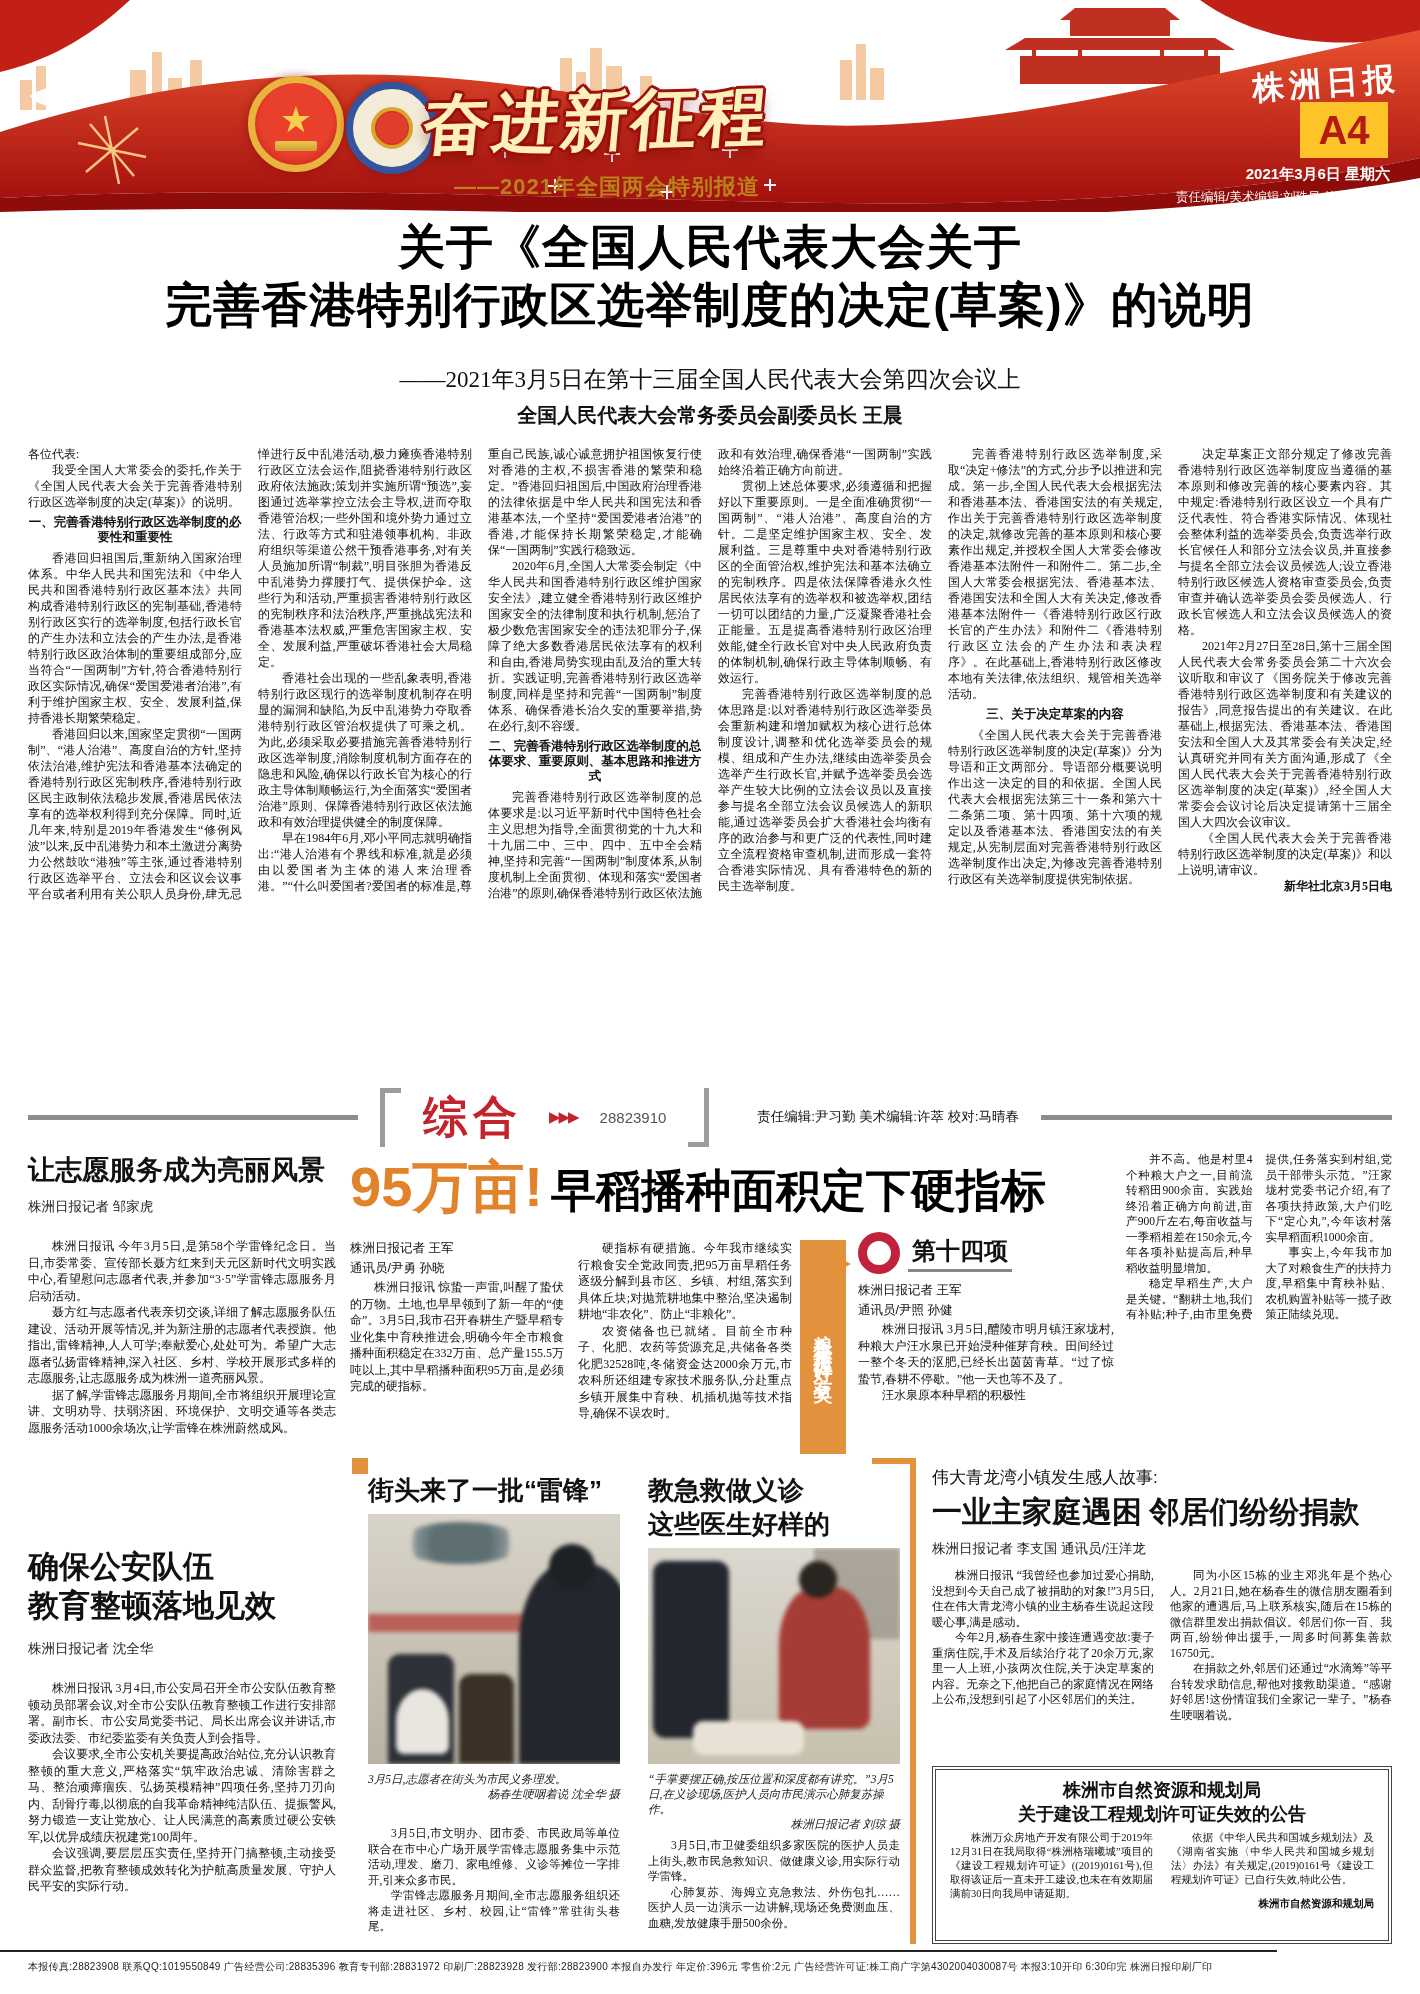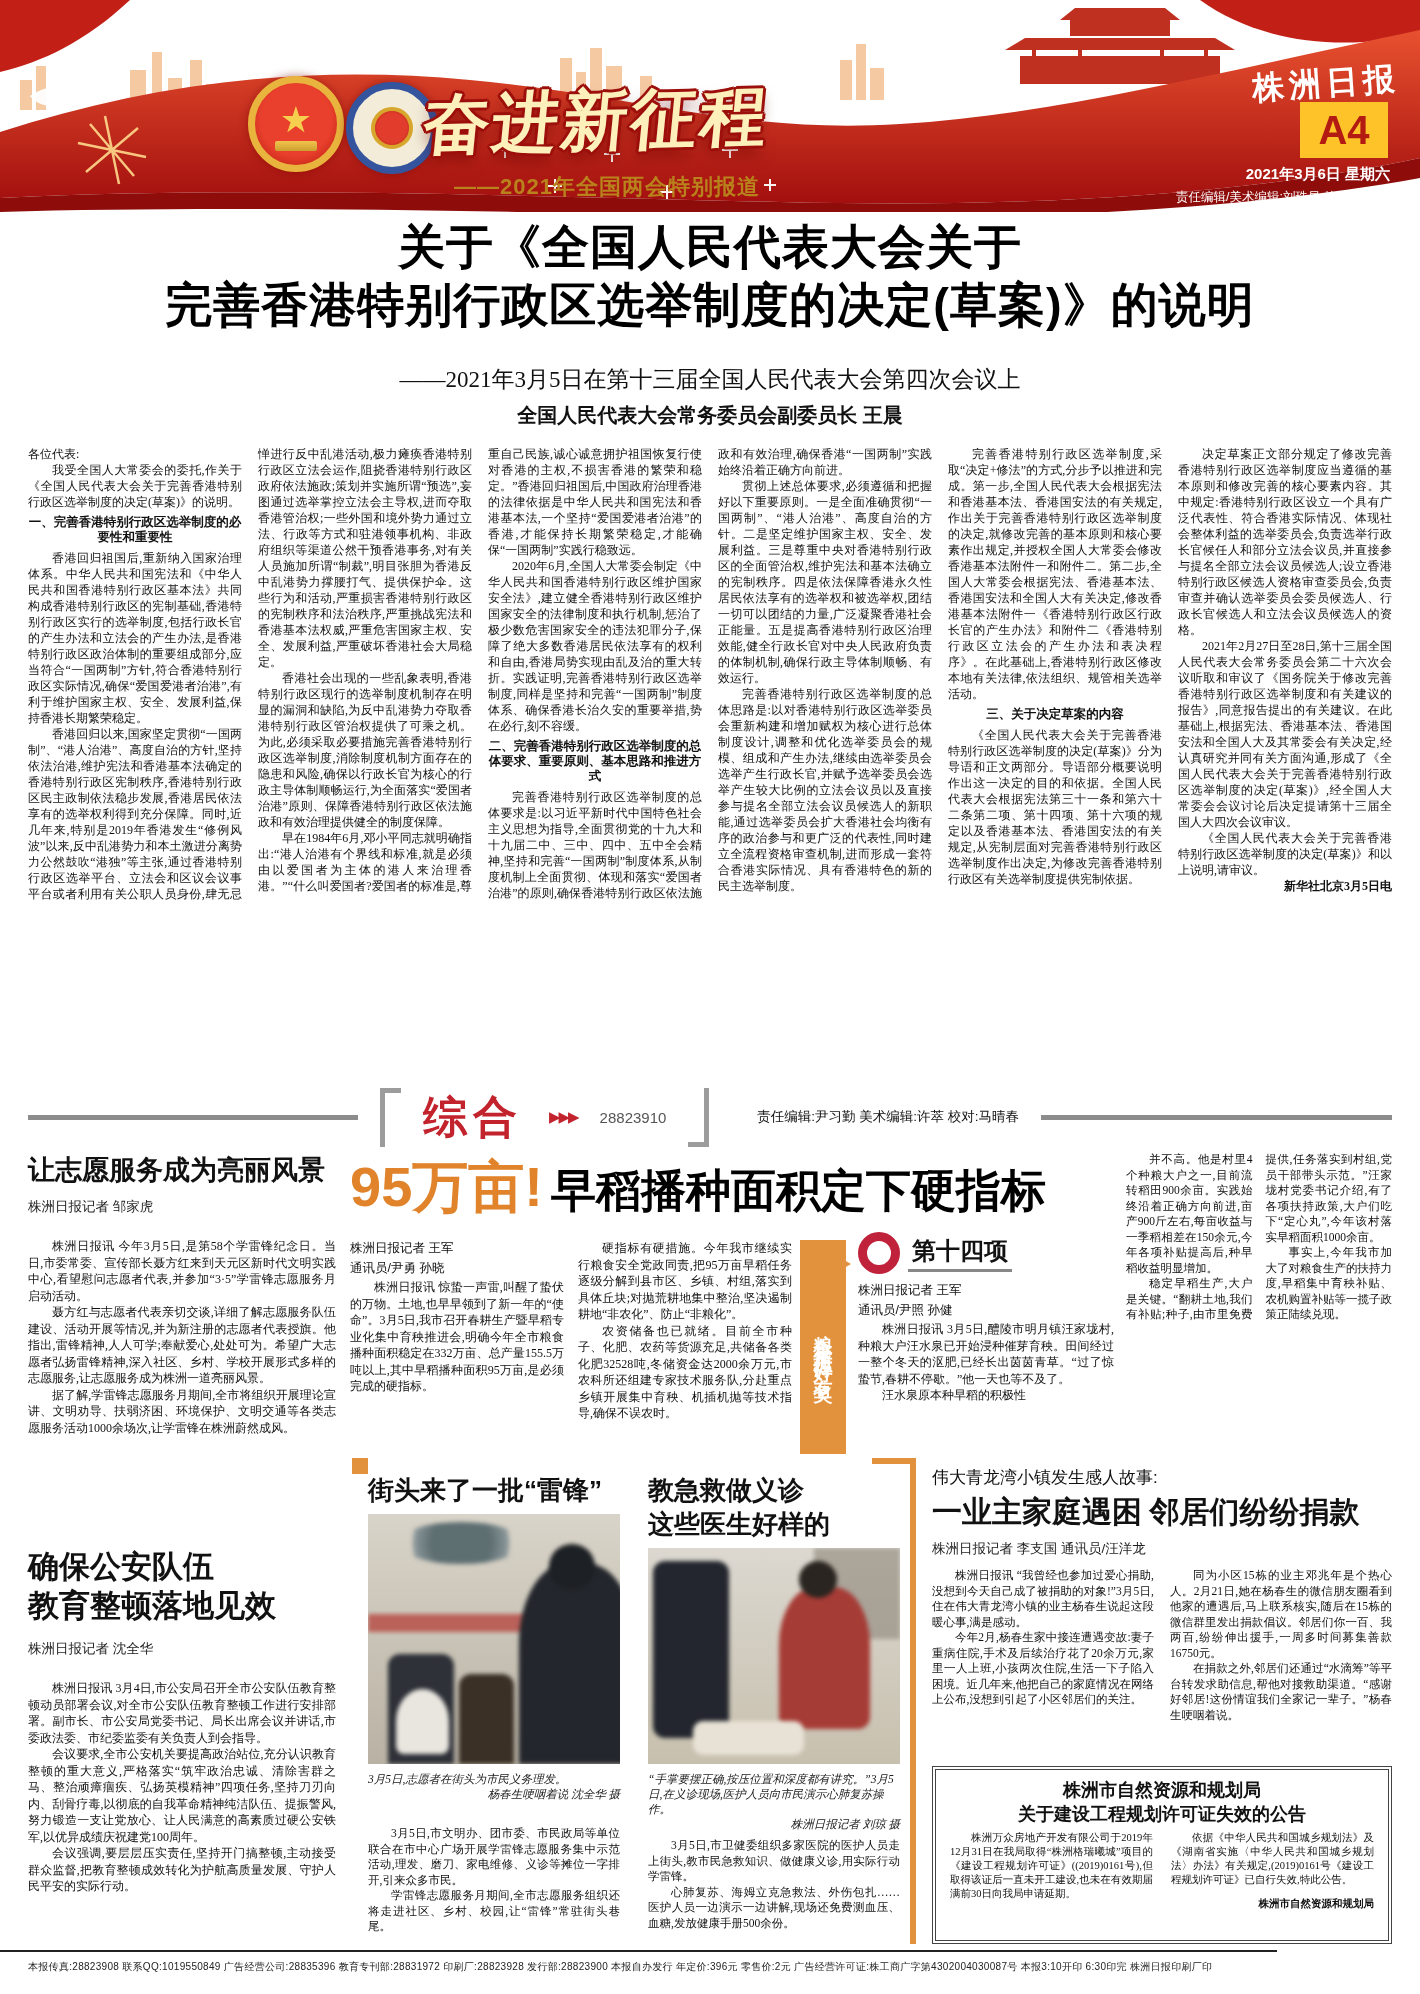--- a/index.html
+++ b/index.html
@@ -314,21 +314,21 @@
   <div class="abs body b115" style="left:648px;top:1838px;width:252px;height:102px;">
       <p class="p">3月5日,市卫健委组织多家医院的医护人员走上街头,教市民急救知识、做健康义诊,用实际行动学雷锋。</p>
       <p class="p">心肺复苏、海姆立克急救法、外伤包扎……医护人员一边演示一边讲解,现场还免费测血压、血糖,发放健康手册500余份。</p>
     </div>
 
   <div class="abs kicker" style="left:932px;top:1466px;">伟大青龙湾小镇发生感人故事:</div>
   <div class="abs" style="left:932px;top:1492px;font-family:'Liberation Serif','DejaVu Serif',serif;font-size:30px;font-weight:900;white-space:nowrap;">一业主家庭遇困 邻居们纷纷捐款</div>
   <div class="abs byl" style="left:932px;top:1540px;">株洲日报记者 李支国 通讯员/汪洋龙</div>
   <div class="abs body b115 cols2" style="left:932px;top:1568px;width:460px;height:192px;column-gap:16px;">
       <p class="p">株洲日报讯 “我曾经也参加过爱心捐助,没想到今天自己成了被捐助的对象!”3月5日,住在伟大青龙湾小镇的业主杨春生说起这段暖心事,满是感动。</p>
-      <p class="p">今年2月,杨春生家中接连遭遇变故:妻子重病住院,手术及后续治疗花了20余万元,家里一人上班,小孩两次住院,生活一下子陷入困境。近几年来,他把自己的家庭情况在网络上公布,没想到引起了小区邻居们的关注。</p>
+      <p class="p">今年2月,杨春生家中接连遭遇变故:妻子重病住院,手术及后续治疗花了20余万元,家里一人上班,小孩两次住院,关于决定草案的内容。无奈之下,他把自己的家庭情况在网络上公布,没想到引起了小区邻居们的关注。</p>
       <p class="p">同为小区15栋的业主邓兆年是个热心人。2月21日,她在杨春生的微信朋友圈看到他家的遭遇后,马上联系核实,随后在15栋的微信群里发出捐款倡议。邻居们你一百、我两百,纷纷伸出援手,一周多时间募集善款16750元。</p>
       <p class="p">在捐款之外,邻居们还通过“水滴筹”等平台转发求助信息,帮他对接救助渠道。“感谢好邻居!这份情谊我们全家记一辈子。”杨春生哽咽着说。</p>
     </div>
 
   <div class="abs notice">
     <div class="notice-t">株洲市自然资源和规划局</div>
     <div class="notice-t">关于建设工程规划许可证失效的公告</div>
     <div class="notice-body">
         <p class="p">株洲万众房地产开发有限公司于2019年12月31日在我局取得“株洲格瑞曦城”项目的《建设工程规划许可证》((2019)0161号),但取得该证后一直未开工建设,也未在有效期届满前30日向我局申请延期。</p>
         <p class="p">依据《中华人民共和国城乡规划法》及《湖南省实施〈中华人民共和国城乡规划法〉办法》有关规定,(2019)0161号《建设工程规划许可证》已自行失效,特此公告。</p>

